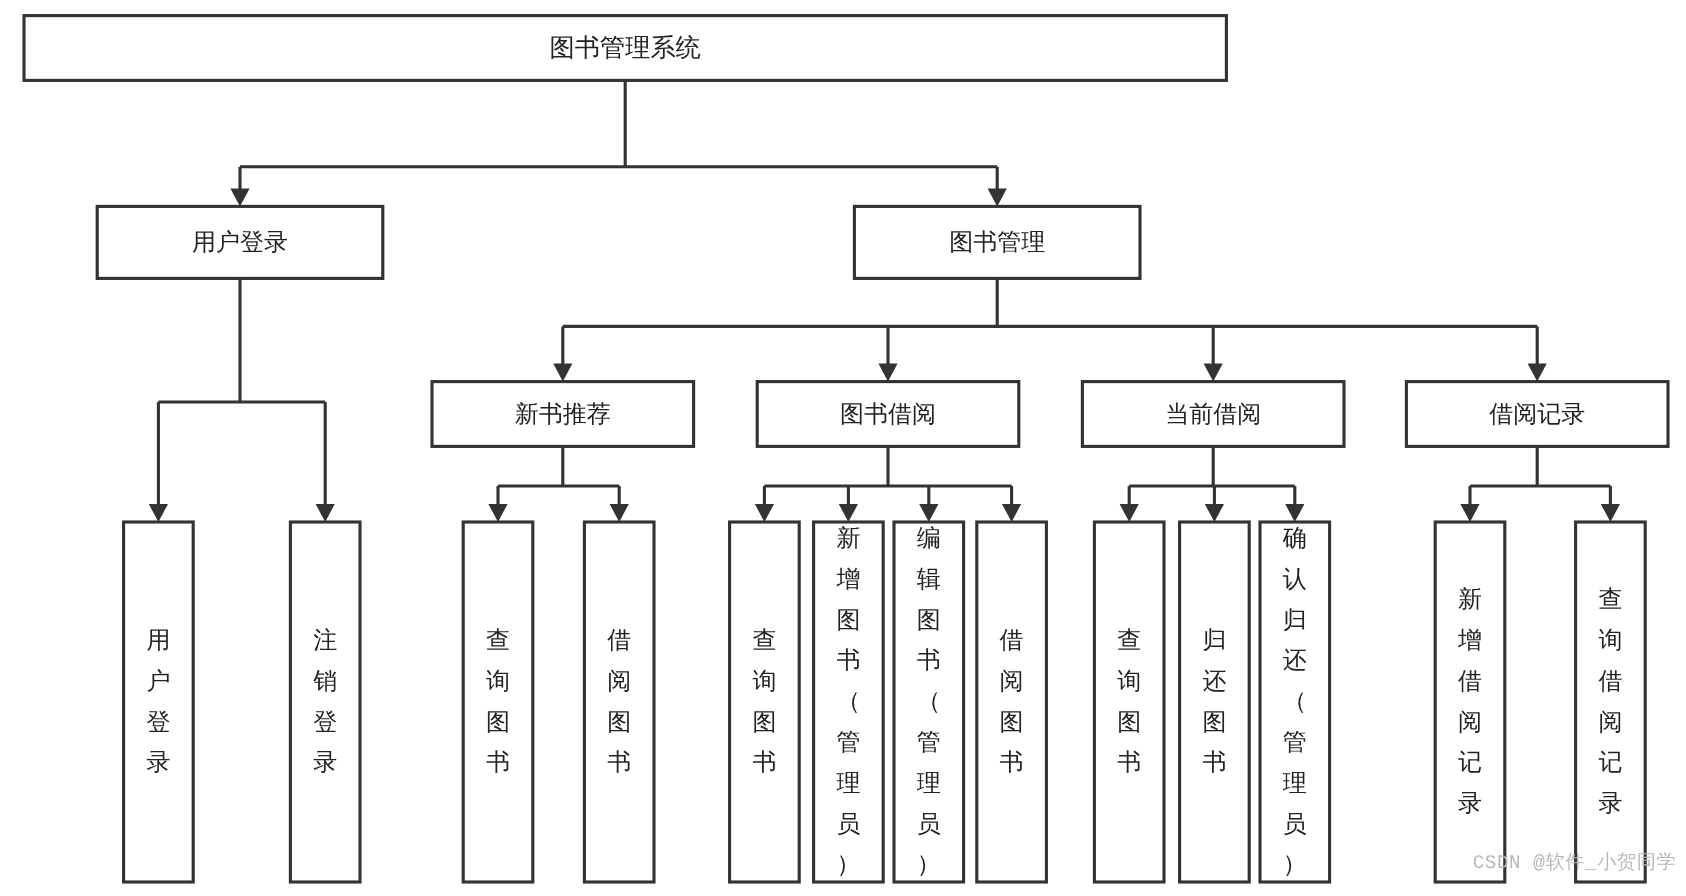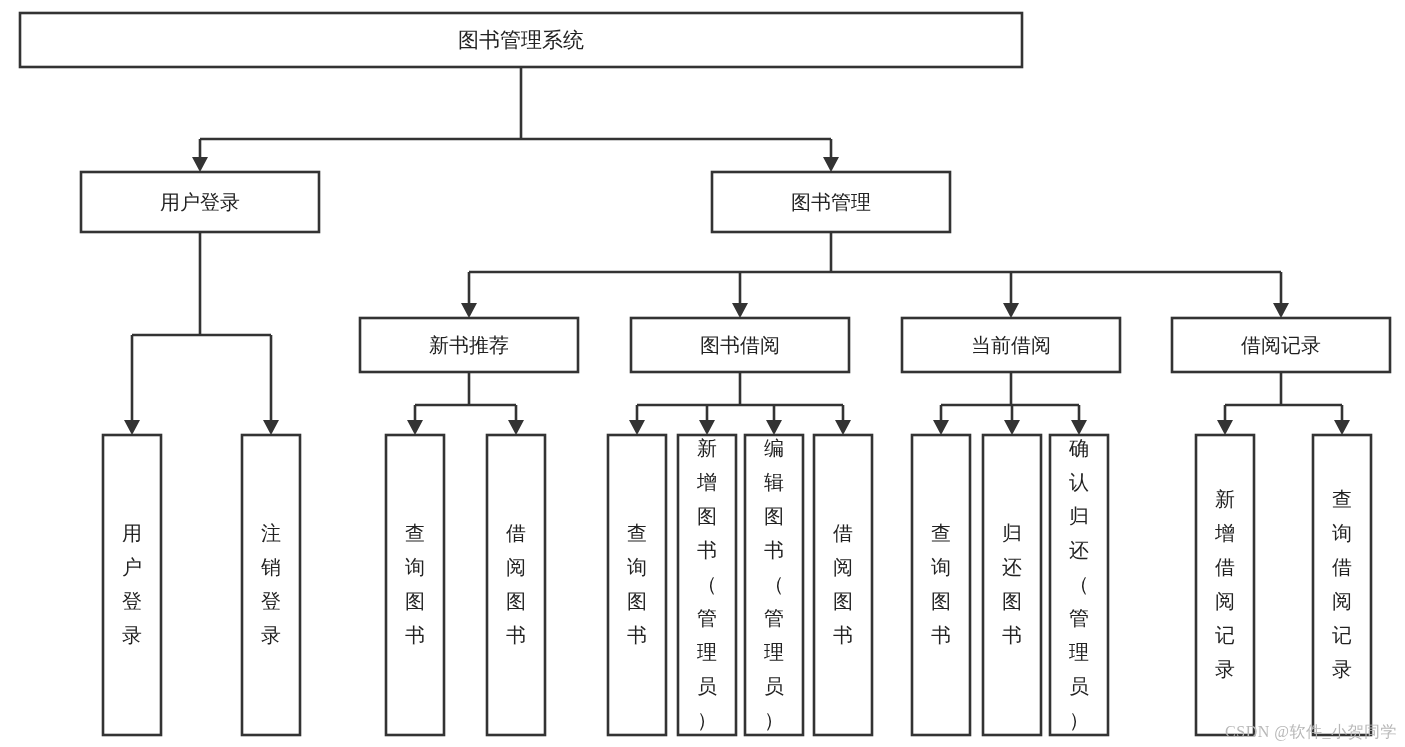--- a/index.html
+++ b/index.html
@@ -53,22 +53,22 @@
     font-family: "DejaVu Sans", "Liberation Sans", sans-serif;
     font-size: 20px;
     text-anchor: middle;
   }
   .title-label {
     font-size: 21px;
   }
   .watermark {
     position: absolute;
     right: 8px;
-    bottom: 4px;
-    font-family: Liberation Serif, serif;
+    bottom: 18px;
+    font-family: Liberation Mono, monospace;
     font-size: 16px;
     color: #b8b8b8;
     letter-spacing: 0.5px;
     white-space: nowrap;
     pointer-events: none;
   }
 </style>
 </head>
 <body>
 

